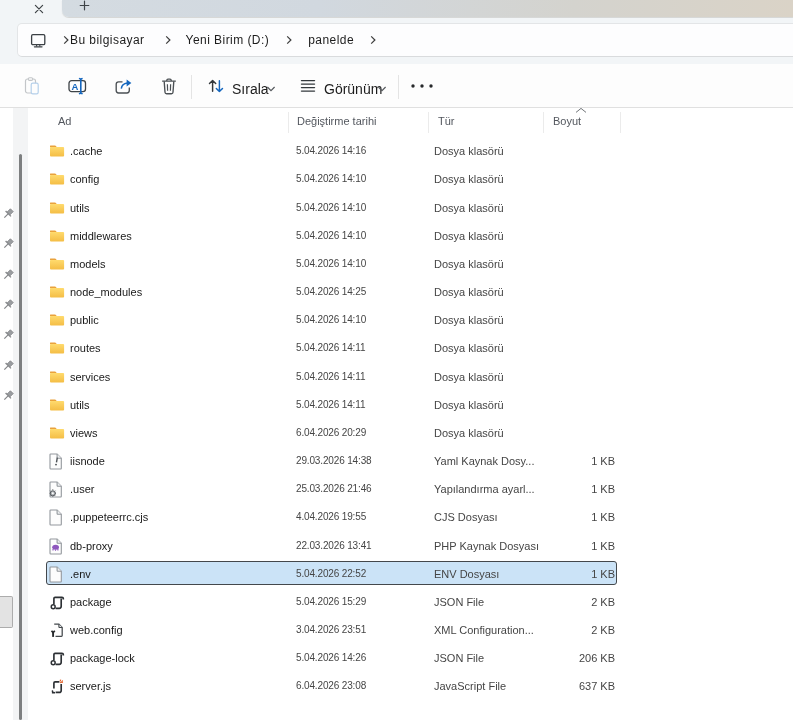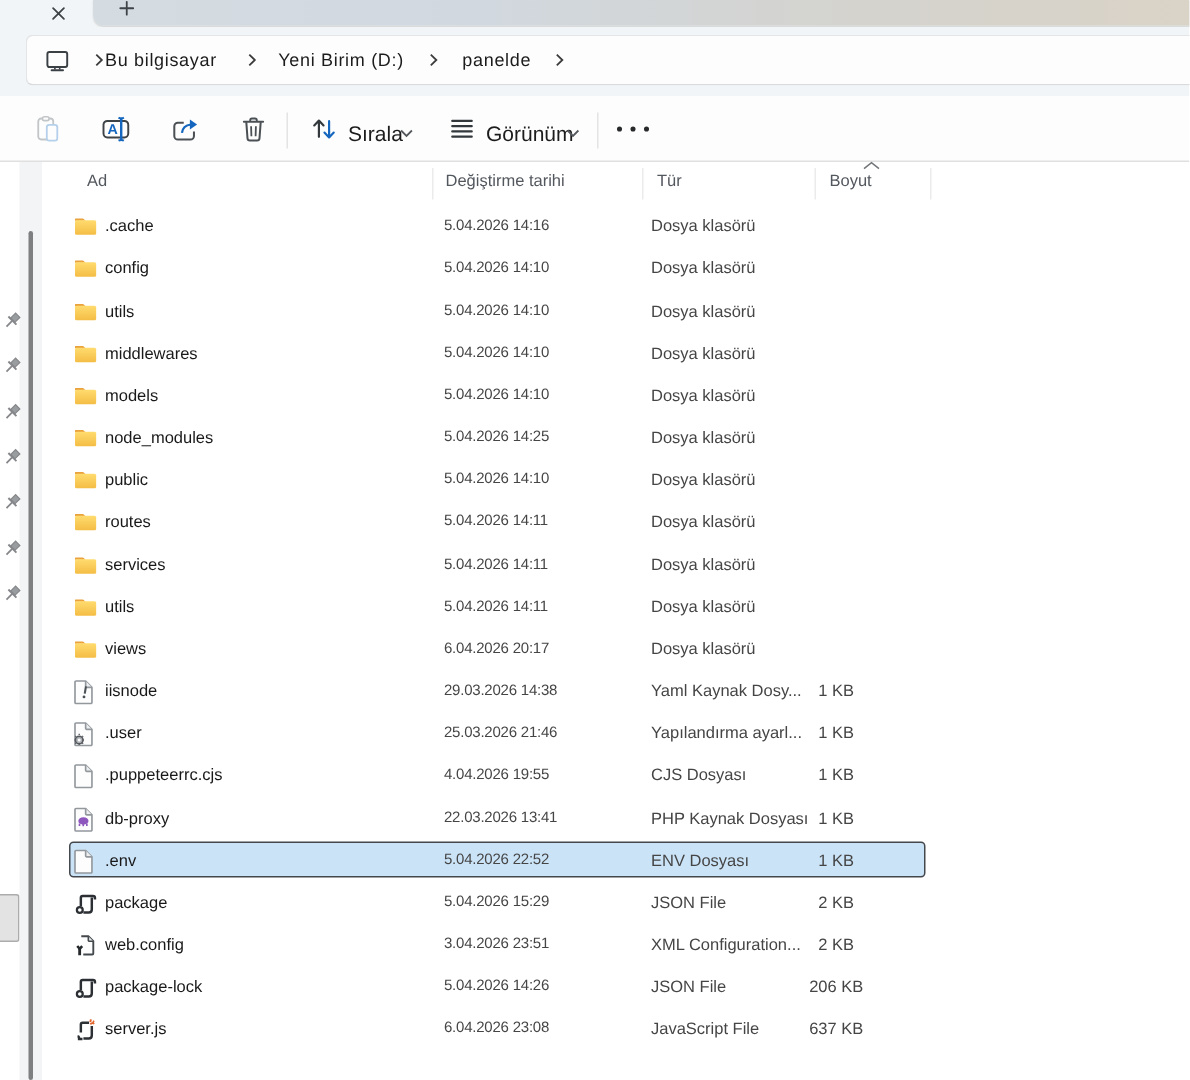--- a/index.html
+++ b/index.html
@@ -28,21 +28,21 @@
   .pin{position:absolute;left:1px;width:14px;height:14px;}
   
   .hdr{position:absolute;top:115px;font-size:11px;color:#53575e;}
   .hsep{position:absolute;top:112px;height:21px;width:1px;background:#ebebeb;}
   
   .row{position:absolute;left:0;width:793px;height:28px;}
   .fic{position:absolute;left:49px;top:6px;}
   .nm{position:absolute;left:70px;top:8px;font-size:11px;color:#191919;white-space:pre;text-align:center;}
   .dt{position:absolute;left:296px;top:8px;font-size:10px;letter-spacing:-0.15px;color:#454545;white-space:pre;}
   .ty{position:absolute;left:434px;top:8px;font-size:11px;color:#454545;white-space:pre;}
-  .sz{position:absolute;left:500px;width:115px;top:8px;font-size:11px;color:#454545;text-align:center;}
+  .sz{position:absolute;left:500px;width:115px;top:8px;font-size:11px;color:#454545;text-align:right;}
   #selbox{left:46px;top:561px;width:569px;height:22px;background:#cbe3f7;
      border:1.5px solid #44484c;border-radius:3px;}
 </style></head>
 <body>
 <div class="abs" id="tabbar"></div>
 <div class="abs" id="tab"></div>
 <svg class="abs" style="left:33px;top:3px" width="12" height="12" viewBox="0 0 12 12">
   <path d="M2.4 2.4 L9.6 9.6 M9.6 2.4 L2.4 9.6" stroke="#3e4347" stroke-width="1.2" stroke-linecap="round"></path>
 </svg>
 <svg class="abs" style="left:79px;top:0px" width="11" height="11" viewBox="0 0 11 11">
@@ -279,21 +279,21 @@
   <path d="M1.3 2.6 H6.1 A1 1 0 0 1 6.9 3 L7.9 4.2 H1 V3 A0.8 0.8 0 0 1 1.3 2.6 Z" fill="#e9a23c"></path>
   <rect x="1" y="3.9" width="14.1" height="9.6" rx="1" fill="url(#fg)"></rect>
   <defs>
           <linearGradient id="fg" x1="0" y1="0" x2="0" y2="1">
    <stop offset="0" stop-color="#ffdb6e"></stop>
             <stop offset="1" stop-color="#f4bd45"></stop>
           </linearGradient>
         </defs>
  </svg></span>
     <span class="nm">views</span>
-    <span class="dt">6.04.2026 20:17</span>
+    <span class="dt">6.04.2026 20:29</span>
     <span class="ty">Dosya klasörü</span>
   </div>
 <div class="row" style="top:447.1px">
     <span class="fic"><svg width="14" height="17" viewBox="0 0 14 17">
   <path d="M1.7 1 H8.1 L12.3 5.2 V15.3 A0.7 0.7 0 0 1 11.6 16 H1.7 A0.7 0.7 0 0 1 1 15.3 V1.7 A0.7 0.7 0 0 1 1.7 1 Z" fill="#fdfdfd" stroke="#93989d" stroke-width="1.1"></path>
   <path d="M8.1 1 V4.5 A0.7 0.7 0 0 0 8.8 5.2 H12.3" fill="#eceef0" stroke="#93989d" stroke-width="1.1"></path>
 <path d="M8.3 4.6 L7.5 9.4" stroke="#4c5156" stroke-width="1.4" fill="none"></path>
         <circle cx="7" cy="11.6" r="0.95" fill="#4c5156"></circle>
       </svg></span>
     <span class="nm">iisnode</span>

